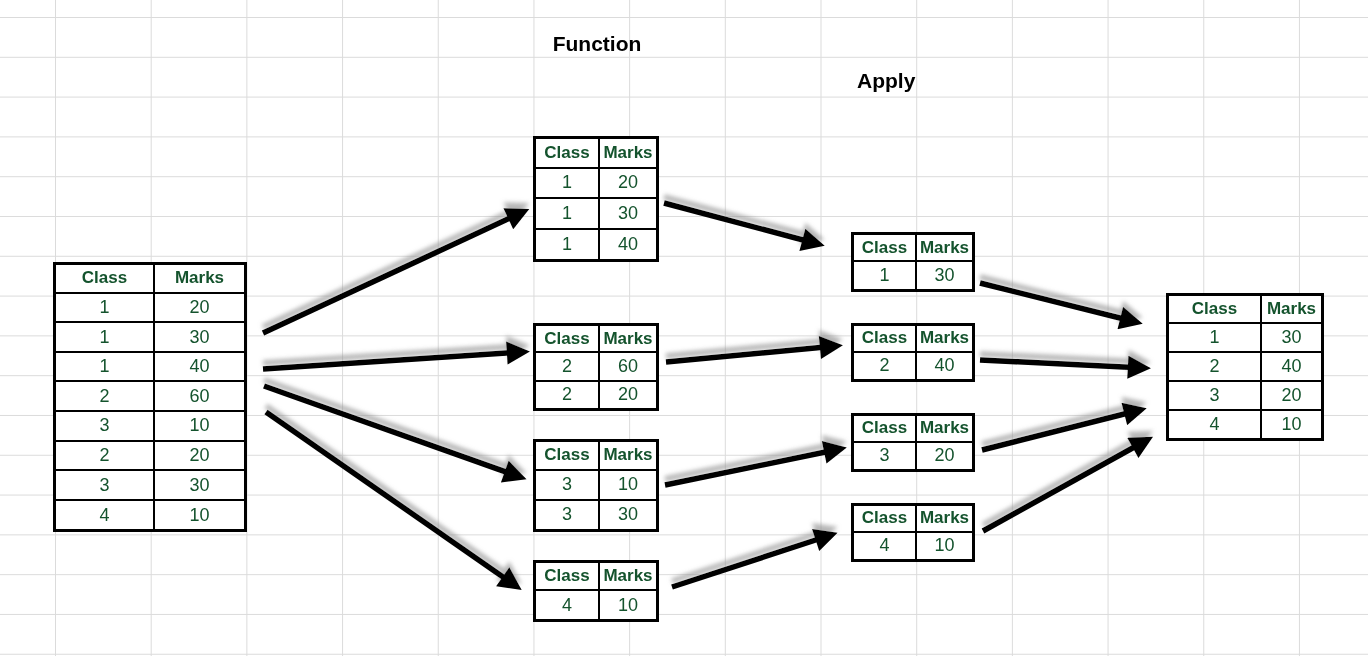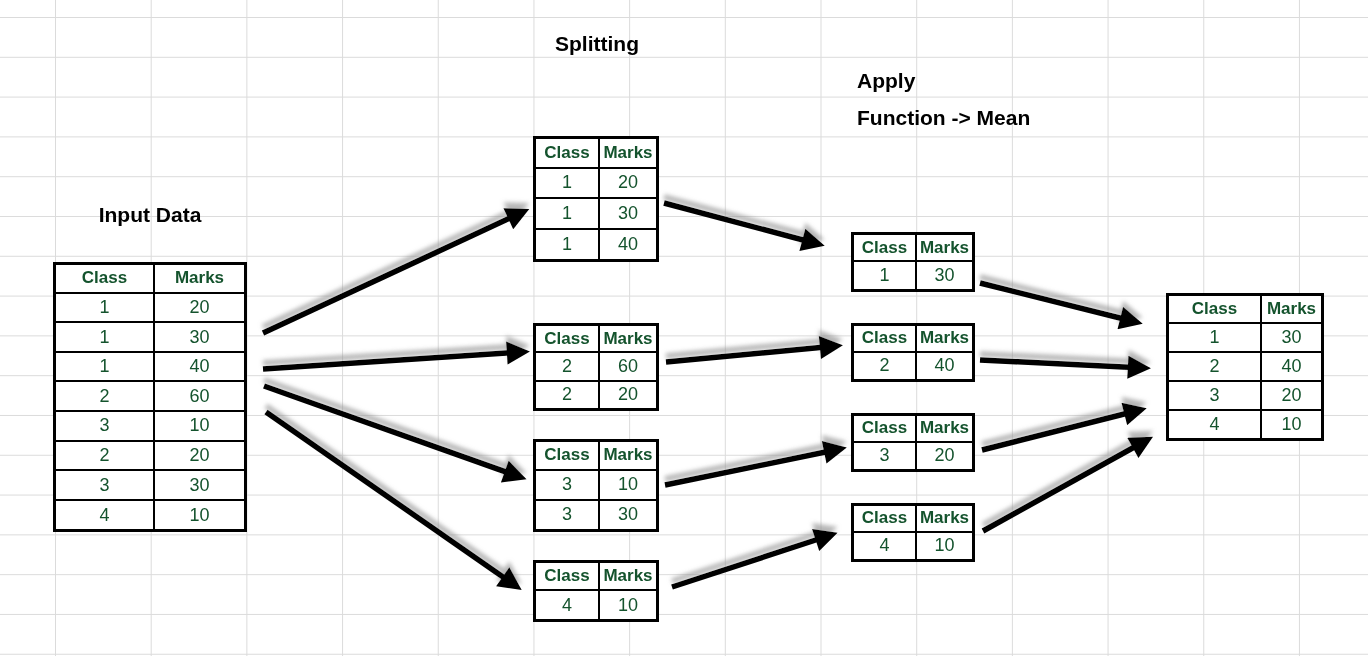--- a/index.html
+++ b/index.html
@@ -27,24 +27,22 @@
   }
   .tbl th{font-weight:700;font-size:17px;}
   .tbl td{font-weight:400;font-size:18px;}
   svg.arrows{position:absolute;left:0;top:0;width:1368px;height:656px;pointer-events:none;}
 </style>
 </head>
 <body>
 
 <div class="canvas">
 
-  <div class="title centered" style="left:53px;top:202px;width:194px;">Input Data</div>
-  <div class="title centered" style="left:497px;top:31px;width:200px;">Splitting</div>
+  <div class="title centered" style="left:497px;top:31px;width:200px;">Function</div>
   <div class="title" style="left:857px;top:68px;">Apply</div>
-  <div class="title" style="left:857px;top:105px;">Function -&gt; Mean</div>
 
   <svg class="arrows" viewBox="0 0 1368 656">
     <defs>
       <marker id="ah" viewBox="0 0 10 10" refX="7" refY="5" markerWidth="4.6" markerHeight="4.2" orient="auto" markerUnits="strokeWidth">
         <path d="M0 0 L10 5 L0 10 z" fill="#000"></path>
       </marker>
       <filter id="arrowshadow" x="-20%" y="-30%" width="140%" height="160%">
         <feDropShadow dx="0" dy="-6" stdDeviation="2.2" flood-color="#8f8f8f" flood-opacity="0.65"></feDropShadow>
       </filter>
     </defs>

